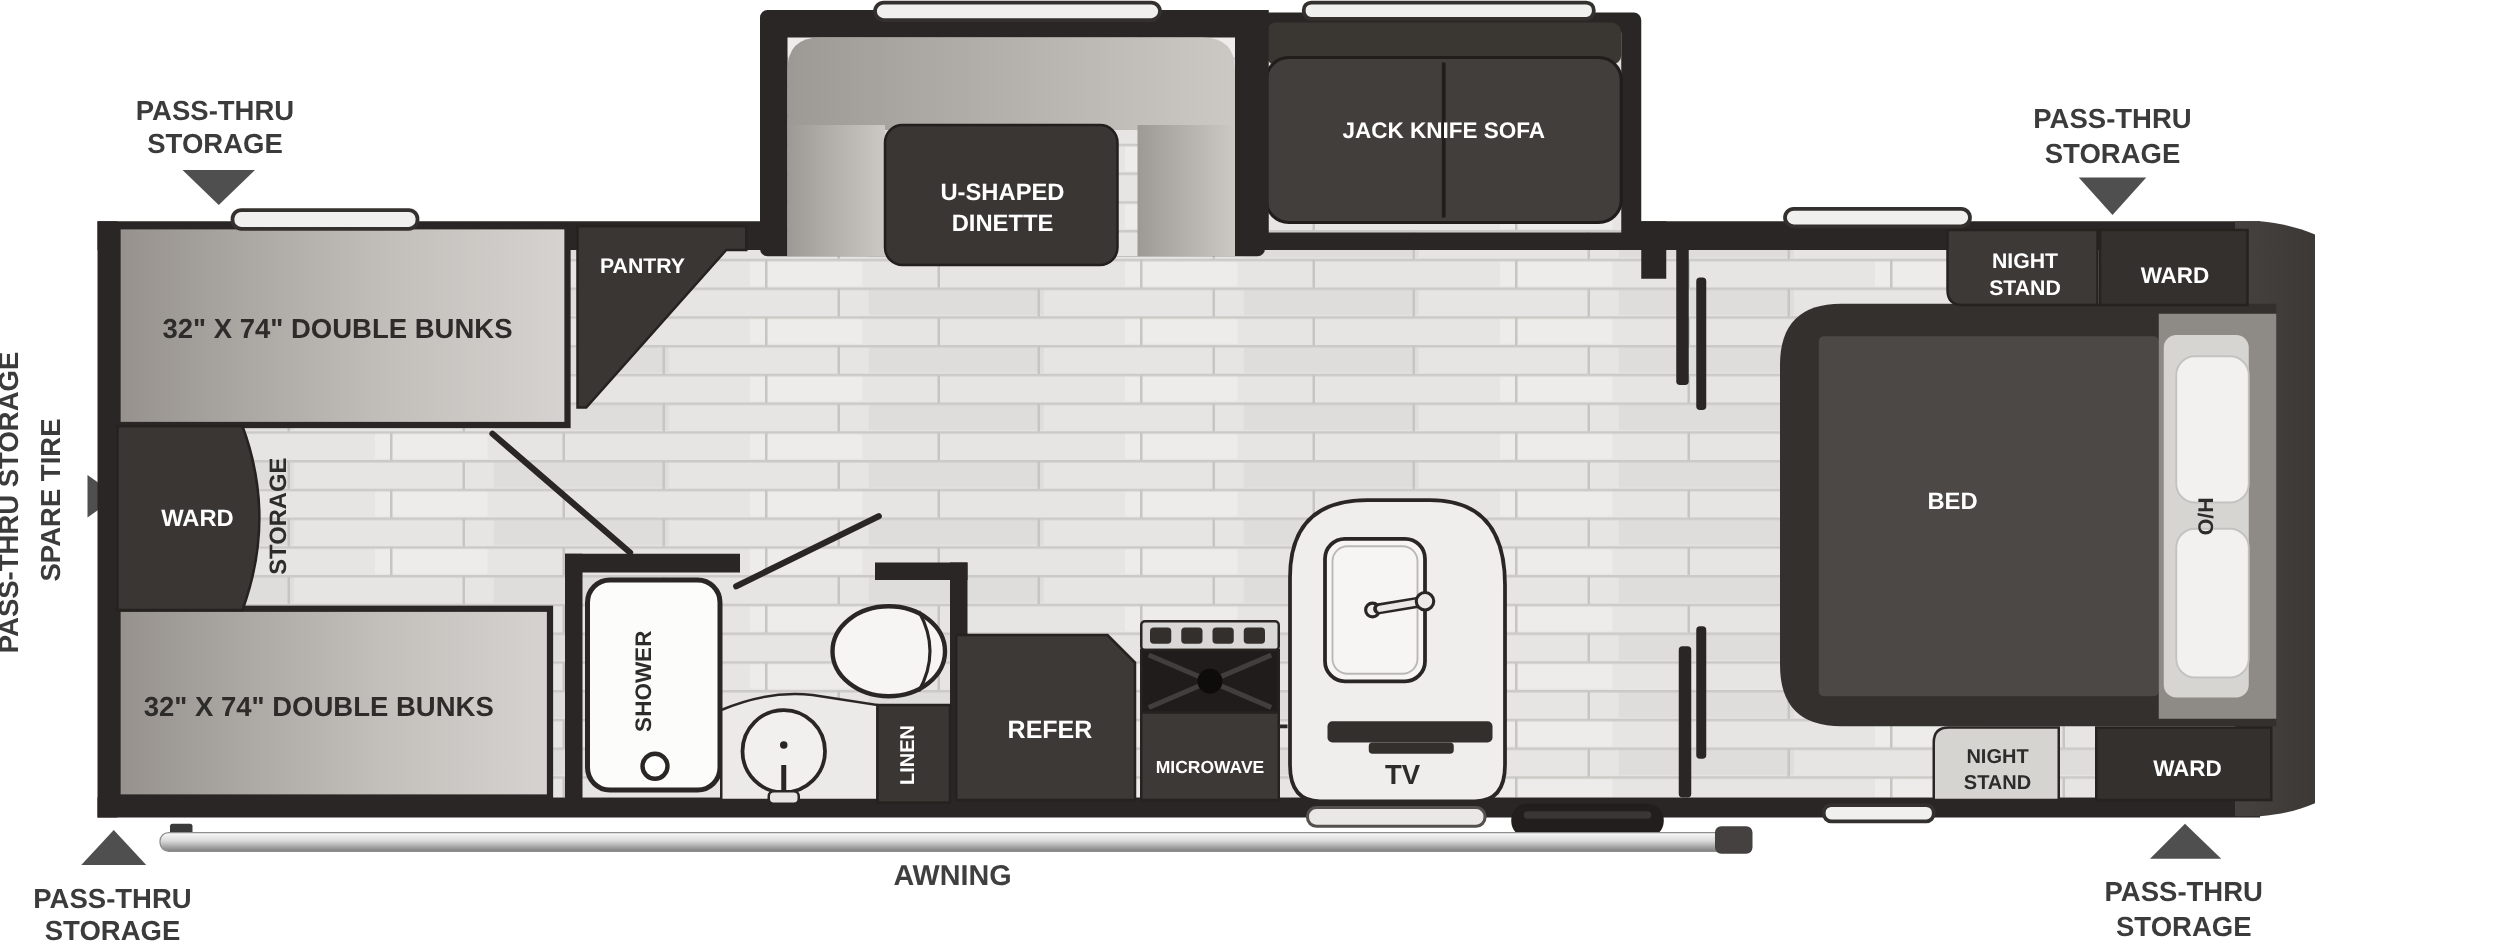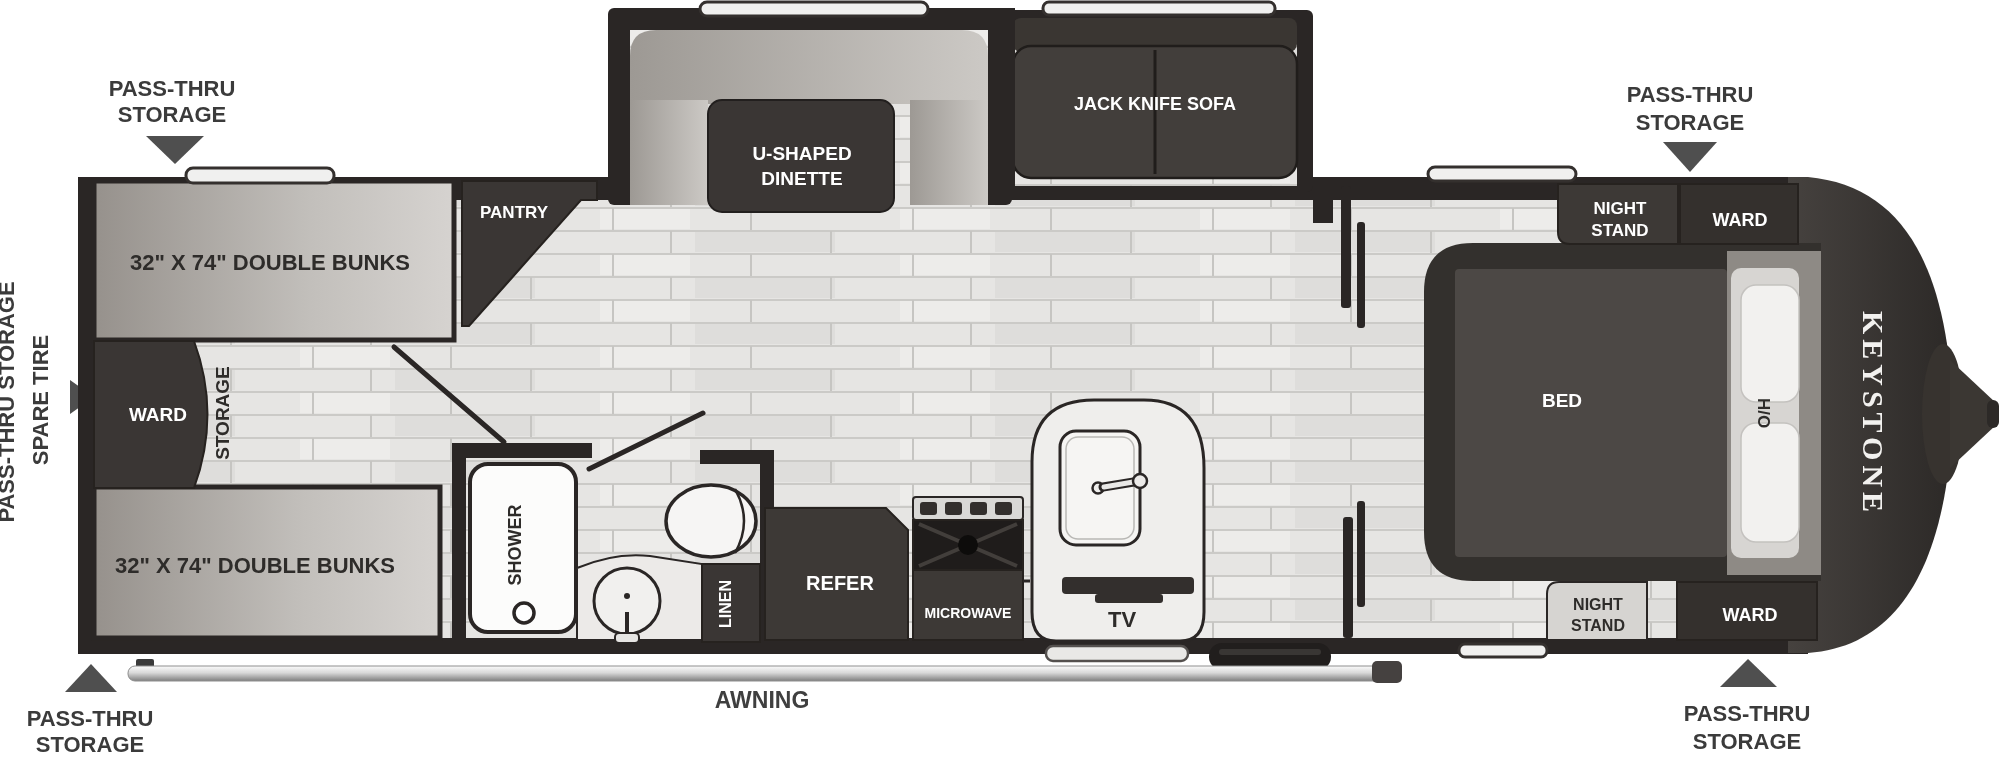--- a/index.html
+++ b/index.html
@@ -1,16 +1,16 @@
 <!DOCTYPE html>
 <html><head>
 <meta charset="utf-8">
 <style>
   html,body{margin:0;padding:0;background:#ffffff;}
-  .stage{position:relative;width:2000px;height:758px;background:#fff;overflow:hidden;}
+  .stage{position:relative;width:1852px;height:758px;background:#fff;overflow:hidden;}
   svg{display:block;}
   text{font-family:"Liberation Sans",sans-serif;font-weight:bold;}
   .callout{fill:#3b3b3b;font-size:22px;}
   .brand{font-family:"Liberation Serif",serif;font-weight:bold;fill:#f2f1ef;font-size:30px;letter-spacing:5px;}
 </style>
 </head>
 <body>
 
 <div class="stage">
 <svg width="2000" height="758" viewBox="0 0 2000 758">

